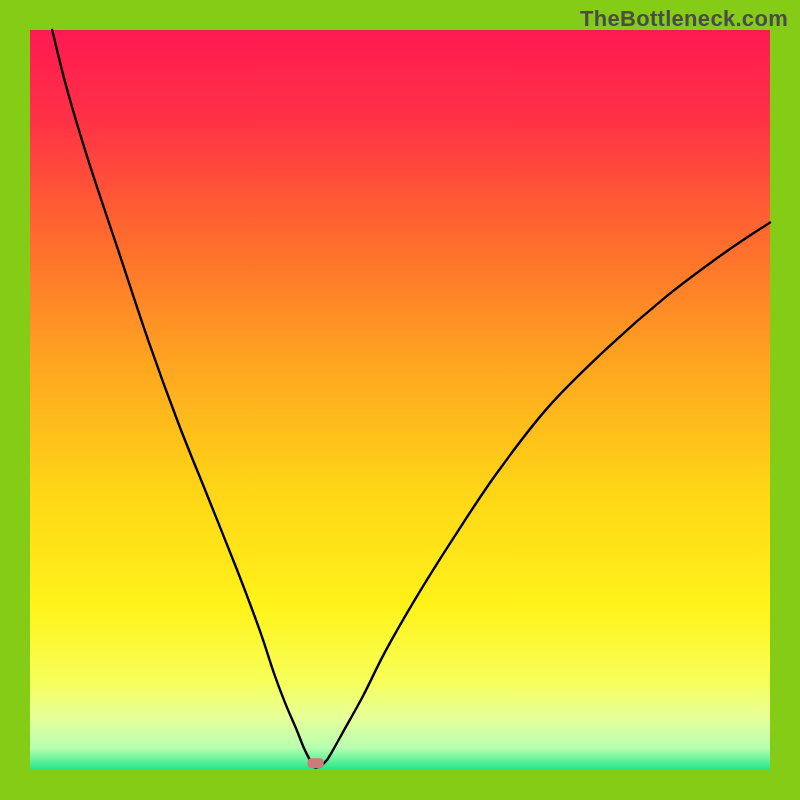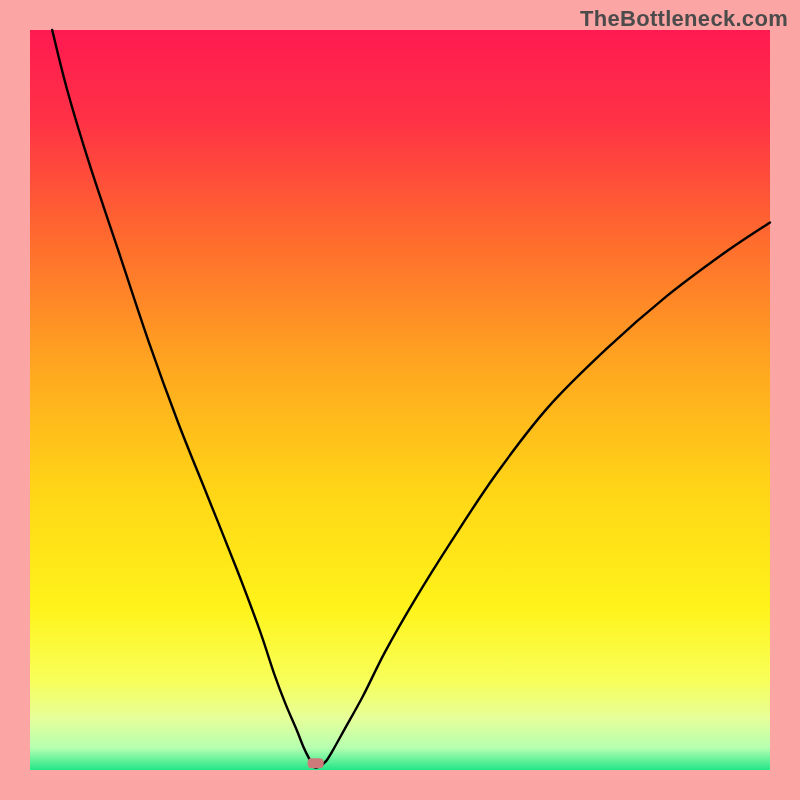--- a/index.html
+++ b/index.html
@@ -8,21 +8,21 @@
     width: 800px;
     height: 800px;
     background: #000;
     font-family: Arial, Helvetica, sans-serif;
     overflow: hidden;
   }
   .frame {
     position: relative;
     width: 800px;
     height: 800px;
-    background: #fca5a5;
+    background: #84cc16;
   }
   .watermark {
     position: absolute;
     top: 6px;
     right: 12px;
     color: #4b4b4b;
     font-size: 22px;
     font-weight: 600;
     letter-spacing: 0.3px;
     user-select: none;

